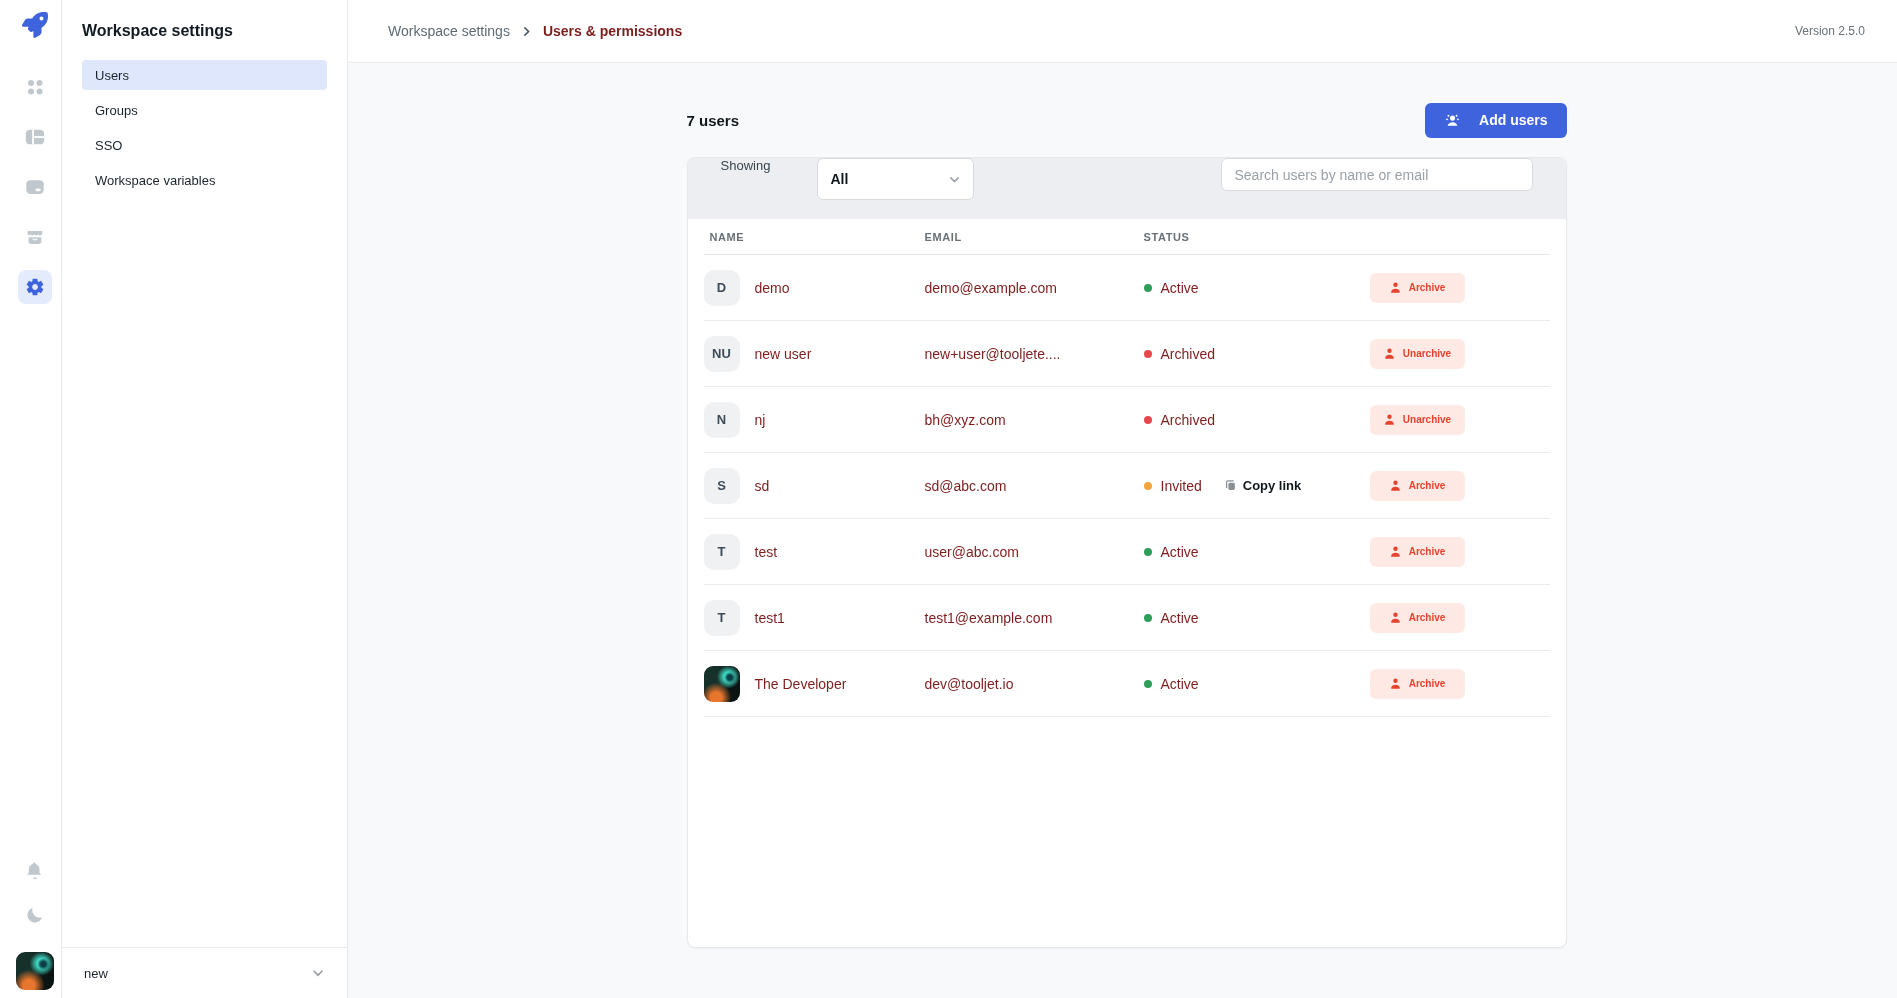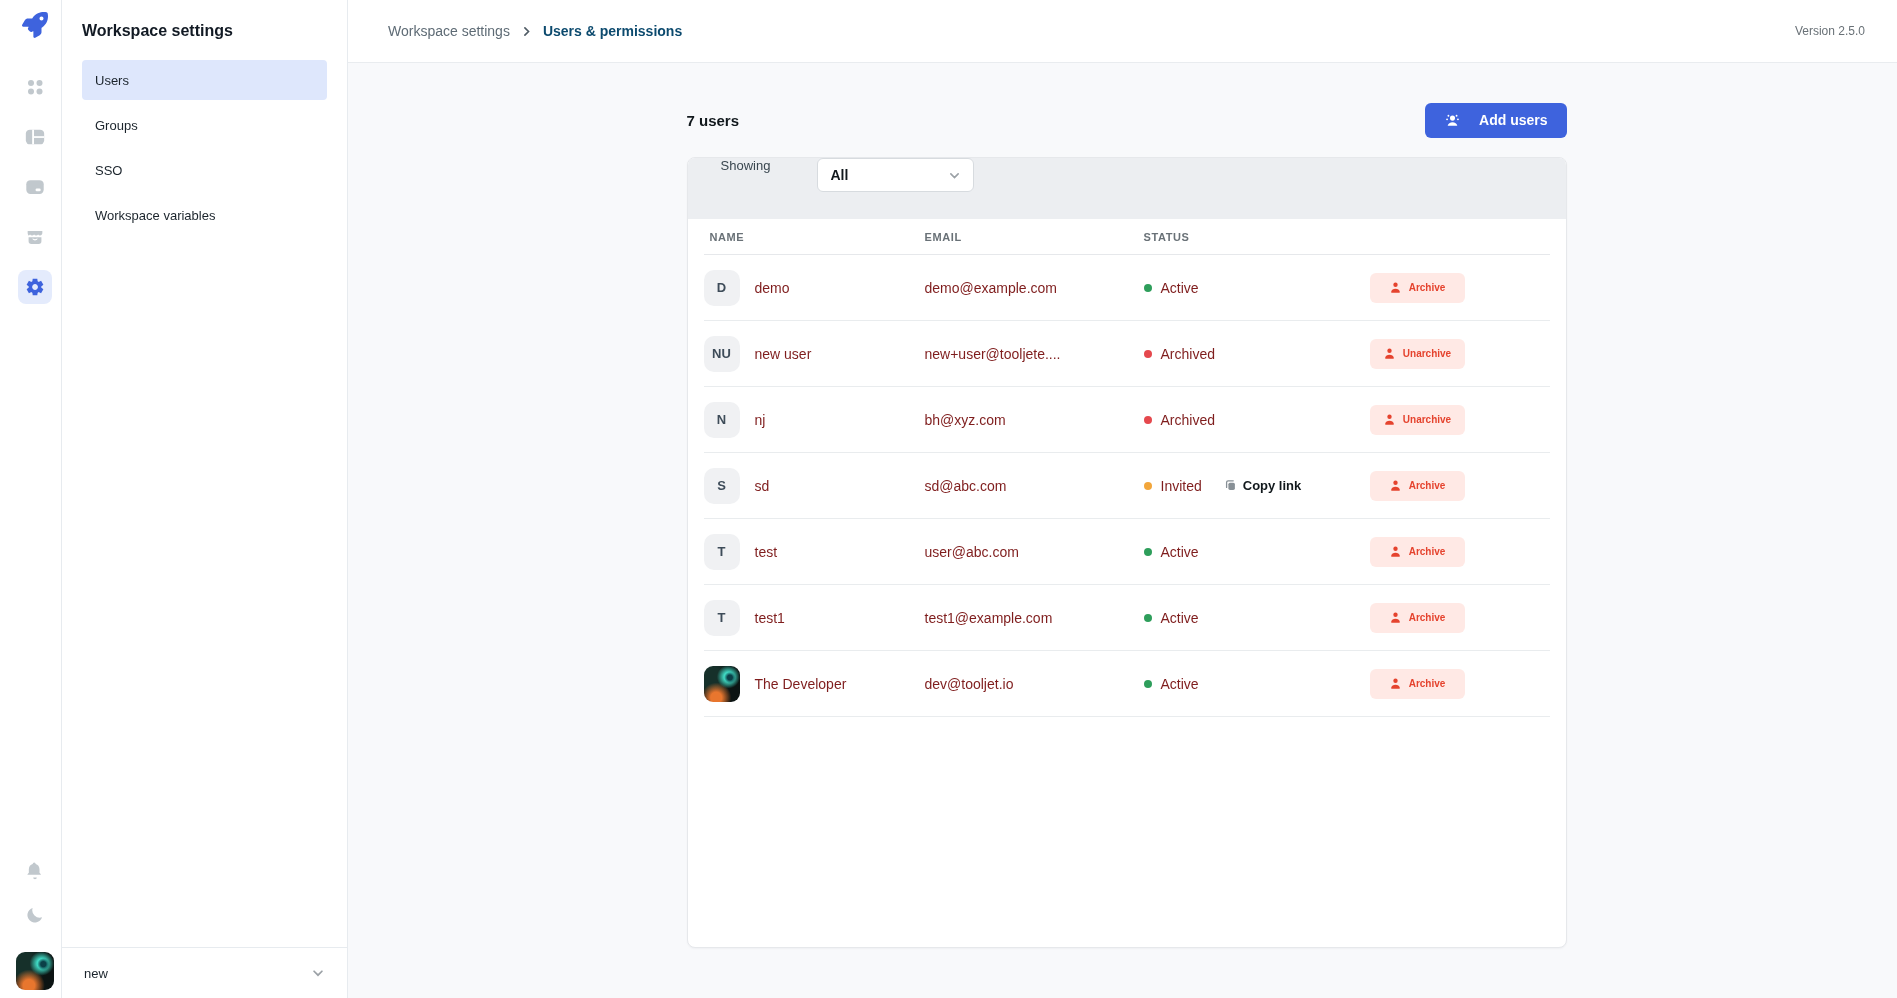--- a/index.html
+++ b/index.html
@@ -18,43 +18,43 @@
       radial-gradient(circle at 72% 32%, #0b4048 0 7%, rgba(11,64,72,0) 16%),
       radial-gradient(circle at 68% 30%, #3fd8c2 0 13%, rgba(63,216,194,0) 33%),
       radial-gradient(circle at 34% 88%, #e8762e 0 14%, rgba(232,118,46,0) 38%),
       radial-gradient(circle at 22% 32%, #16302a 0 28%, rgba(22,48,42,0) 58%),
       #0c1413; }
 
   
   .panel { width:286px; flex:0 0 286px; background:#fff; border-right:1px solid #E7EBEF; display:flex; flex-direction:column; }
   .panel-title { padding:22px 20px 16px; font-size:16px; font-weight:700; color:#121A24; }
   .menu { padding:4px 20px; }
-  .menu-item { height:40px; display:flex; align-items:center; padding:0 13px; margin-bottom:5px; border-radius:4px; font-size:13px; color:#1B242C; cursor:pointer; }
+  .menu-item { height:30px; display:flex; align-items:center; padding:0 13px; margin-bottom:5px; border-radius:4px; font-size:13px; color:#1B242C; cursor:pointer; }
   .menu-item.active { background:#DEE7FC; }
   .panel-footer { margin-top:auto; border-top:1px solid #E7EBEF; height:51px; display:flex; align-items:center; padding:0 22px; cursor:pointer; }
   .panel-footer .ws-name { font-size:13px; color:#1B242C; }
   .panel-footer svg { margin-left:auto; }
 
   
   .main { flex:1; background:#F8F9FB; display:flex; flex-direction:column; min-width:0; }
   .topbar { height:63px; flex:0 0 63px; background:#fff; border-bottom:1px solid #E9ECEF; display:flex; align-items:center; padding:0 40px; }
   .crumb-root { font-size:14px; color:#5E6B75; cursor:pointer; }
   .crumb-sep { margin:0 10px; display:flex; align-items:center; }
-  .crumb-current { font-size:14px; font-weight:700; color:#0c4a6e; }
+  .crumb-current { font-size:14px; font-weight:700; color:#7f1d1d; }
   .version { margin-left:auto; font-size:12px; color:#697177; }
 
   .container { width:880px; margin:0 auto; }
   .page-head { margin:39px 0 19px; height:36px; display:flex; align-items:center; justify-content:space-between; }
   .count { font-size:15px; font-weight:700; color:#11181C; }
   .add-btn { display:inline-flex; align-items:center; gap:18px; height:35px; padding:0 19px; background:#3E63DD; color:#fff; border:none; border-radius:6px; font-size:14px; font-weight:700; font-family:inherit; cursor:pointer; }
 
   .card { background:#fff; border:1px solid #E6E8EB; border-radius:8px; height:791px; overflow:hidden; box-shadow:0 1px 2px rgba(16,24,40,.04); }
   .filterbar { background:#ECEEF1; height:61px; display:flex; align-items:flex-start; padding:0 33px;gap:33px; }
   .filter-label { font-size:13px; color:#3A4750; }
-  .select { width:157px; height:34px; background:#fff; border:1px solid #D7DBDF; border-radius:6px; margin-left:14px; display:flex; align-items:center; padding:0 12px; cursor:pointer; }
+  .select { width:157px; height:42px; background:#fff; border:1px solid #D7DBDF; border-radius:6px; margin-left:14px; display:flex; align-items:center; padding:0 12px; cursor:pointer; }
   .select .value { font-size:14px; font-weight:600; color:#11181C; }
   .select svg { margin-left:auto; }
   .search-input { margin-left:auto; width:312px; height:33px; background:#fff; border:1px solid #D7DBDF; border-radius:6px; padding:0 13px; font-size:14px; font-family:inherit; color:#11181C; outline:none; }
   .search-input::placeholder { color:#9BA1A6; }
 
   .table { padding:0 16px; }
   .thead { display:grid; grid-template-columns:51px 170px 219px 226px 95px 1fr; align-items:center; height:36px; border-bottom:1px solid #E6E8EB; }
   .th { font-size:11px; font-weight:700; color:#697177; letter-spacing:.6px; }
   .th-name { grid-column:1 / 3; padding-left:6px; }
   .trow { display:grid; grid-template-columns:51px 170px 219px 226px 95px 1fr; align-items:center; height:66px; border-bottom:1px solid #E9ECEE; }
@@ -184,20 +184,21 @@
 
       <div class="card">
         <div class="filterbar">
           <span class="filter-label">Showing</span>
           <div class="select">
             <span class="value">All</span>
             <svg width="13" height="13" viewBox="0 0 16 16" fill="none" stroke="#9BA1A6" stroke-width="2" stroke-linecap="round">
                 <path d="M3.5 6l4.5 4.5L12.5 6"></path>
               </svg>
           </div>
+          <input class="search-input" type="text" placeholder="Search users by name or email" style="">
         </div>
 
         <div class="table">
           <div class="thead">
             <span class="th th-name">NAME</span>
             <span class="th">EMAIL</span>
             <span class="th">STATUS</span>
           </div>
           <div id="tbody">
               <div class="trow">

